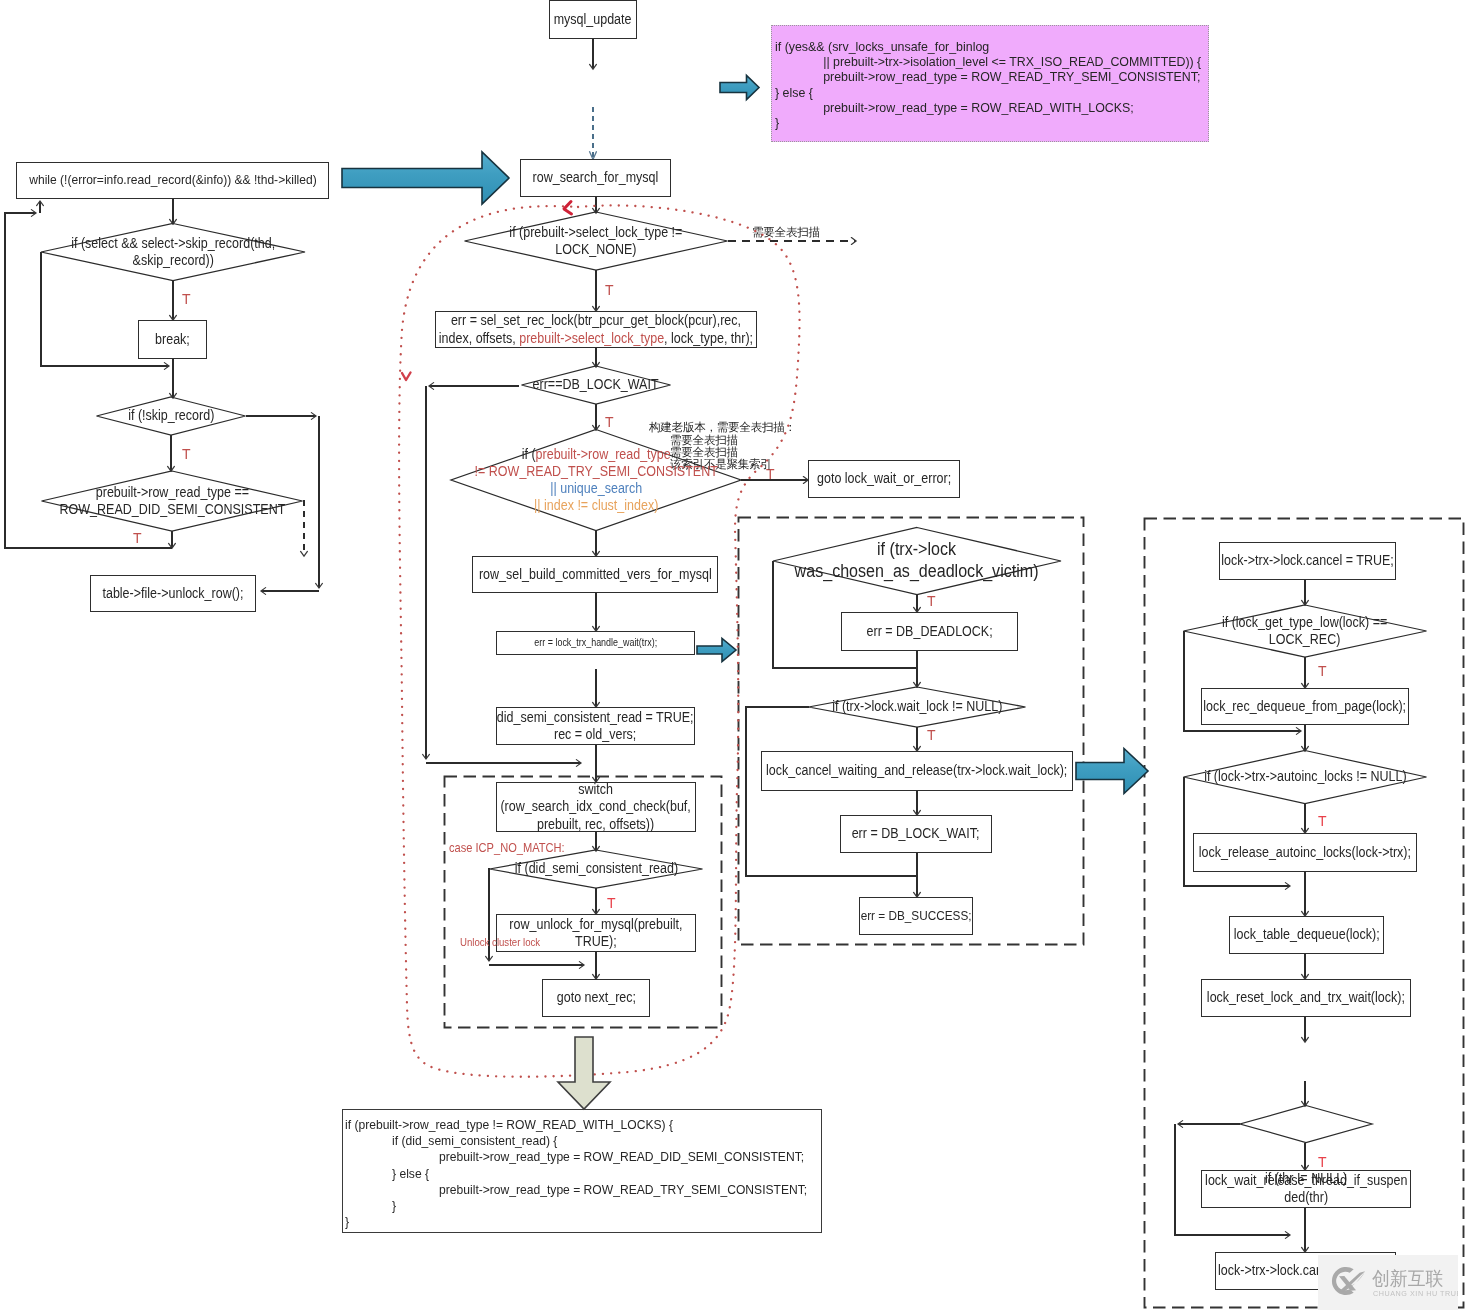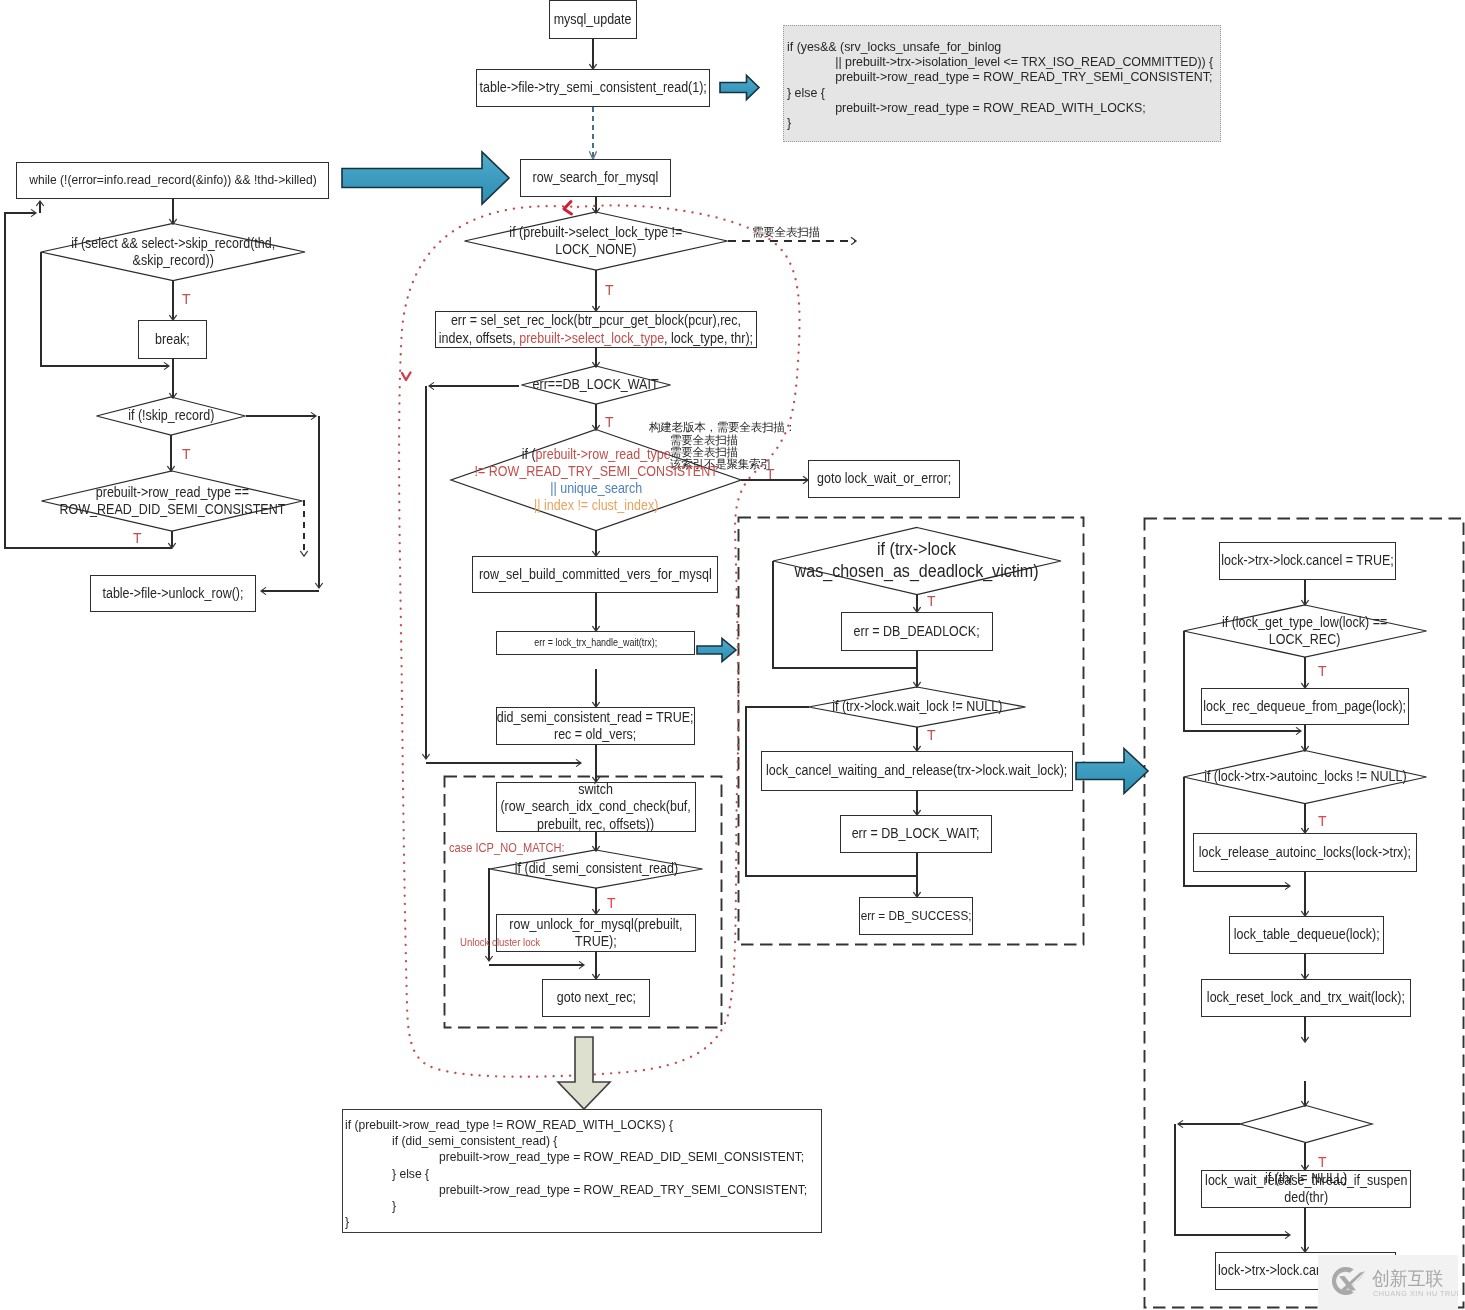--- a/index.html
+++ b/index.html
@@ -14,21 +14,21 @@
         white-space:nowrap;}
   .bx{border:1.2px solid #2e2e2e;}
   .dia{position:absolute;display:flex;align-items:center;justify-content:center;
        text-align:center;line-height:1.22;pointer-events:none;white-space:nowrap;}
   .dia .dtxt{position:relative;z-index:3;}
   .node > div, .dia > div{transform:scaleX(0.893);}
   .T{position:absolute;color:#c0504d;font-size:14px;line-height:1;}
   .Tb{position:absolute;color:#e8414a;font-size:14px;line-height:1;}
   .codeblk{position:absolute;box-sizing:border-box;overflow:hidden;}
   .cl{white-space:pre;}
-  .dotbox{border:1.6px dotted #9a9a9a;background:#e5e5e5;margin-left:12px;}
+  .dotbox{border:1.6px dotted #9a9a9a;background:#f0abfc;}
   .ann{position:absolute;white-space:pre;line-height:1.3;}
   .red{color:#c0504d;}
   .blue{color:#4f81bd;}
   .orange{color:#e8a35c;}
 </style>
 </head>
 <body>
 
 <div id="stage">
 <svg class="layer" viewBox="0 0 1465 1310">
@@ -103,23 +103,20 @@
 <path d="M1305,1143 L1305,1170" marker-end="url(#ah)"></path>
 <path d="M1240,1124 L1178,1124" marker-end="url(#ahs)"></path>
 <path d="M1175,1124 L1175,1235 L1290,1235" marker-end="url(#ahs)"></path>
 <path d="M1305,1208 L1305,1252" marker-end="url(#ah)"></path>
 </g>
 </svg>
 
 <div class="node bx" style="left:549px;top:0px;width:88px;height:39px;font-size:14px;">
   <div><span>mysql_update</span></div>
 </div>
-<div class="node bx" style="left:476px;top:69px;width:234px;height:38px;font-size:14px;">
-  <div><span>table-&gt;file-&gt;try_semi_consistent_read(1);</span></div>
-</div>
 <div class="node bx" style="left:520px;top:159px;width:151px;height:38px;font-size:14px;">
   <div><span>row_search_for_mysql</span></div>
 </div>
 <div class="node bx" style="left:16px;top:162px;width:313px;height:37px;font-size:13.5px;">
   <div><span>while (!(error=info.read_record(&amp;info)) &amp;&amp; !thd-&gt;killed)</span></div>
 </div>
 <div class="node bx" style="left:138px;top:320px;width:69px;height:39px;font-size:14px;">
   <div><span>break;</span></div>
 </div>
 <div class="node bx" style="left:90px;top:575px;width:166px;height:37px;font-size:14px;">
@@ -139,21 +136,21 @@
 </div>
 <div class="node bx" style="left:496px;top:782px;width:200px;height:50px;font-size:14px;">
   <div><span>switch</span><br><span>(row_search_idx_cond_check(buf,</span><br><span>prebuilt, rec, offsets))</span></div>
 </div>
 <div class="node bx" style="left:496px;top:914px;width:200px;height:38px;font-size:14px;">
   <div><span>row_unlock_for_mysql(prebuilt,</span><br><span>TRUE);</span></div>
 </div>
 <div class="node bx" style="left:542px;top:979px;width:108px;height:38px;font-size:14px;">
   <div><span>goto next_rec;</span></div>
 </div>
-<div class="node bx" style="left:841px;top:612px;width:152px;height:39px;font-size:14px;">
+<div class="node bx" style="left:841px;top:612px;width:177px;height:39px;font-size:14px;">
   <div><span>err = DB_DEADLOCK;</span></div>
 </div>
 <div class="node bx" style="left:761px;top:751px;width:312px;height:40px;font-size:14px;">
   <div><span>lock_cancel_waiting_and_release(trx-&gt;lock.wait_lock);</span></div>
 </div>
 <div class="node bx" style="left:840px;top:815px;width:152px;height:38px;font-size:14px;">
   <div><span>err = DB_LOCK_WAIT;</span></div>
 </div>
 <div class="node bx" style="left:859px;top:897px;width:114px;height:38px;font-size:13.2px;">
   <div><span>err = DB_SUCCESS;</span></div>

